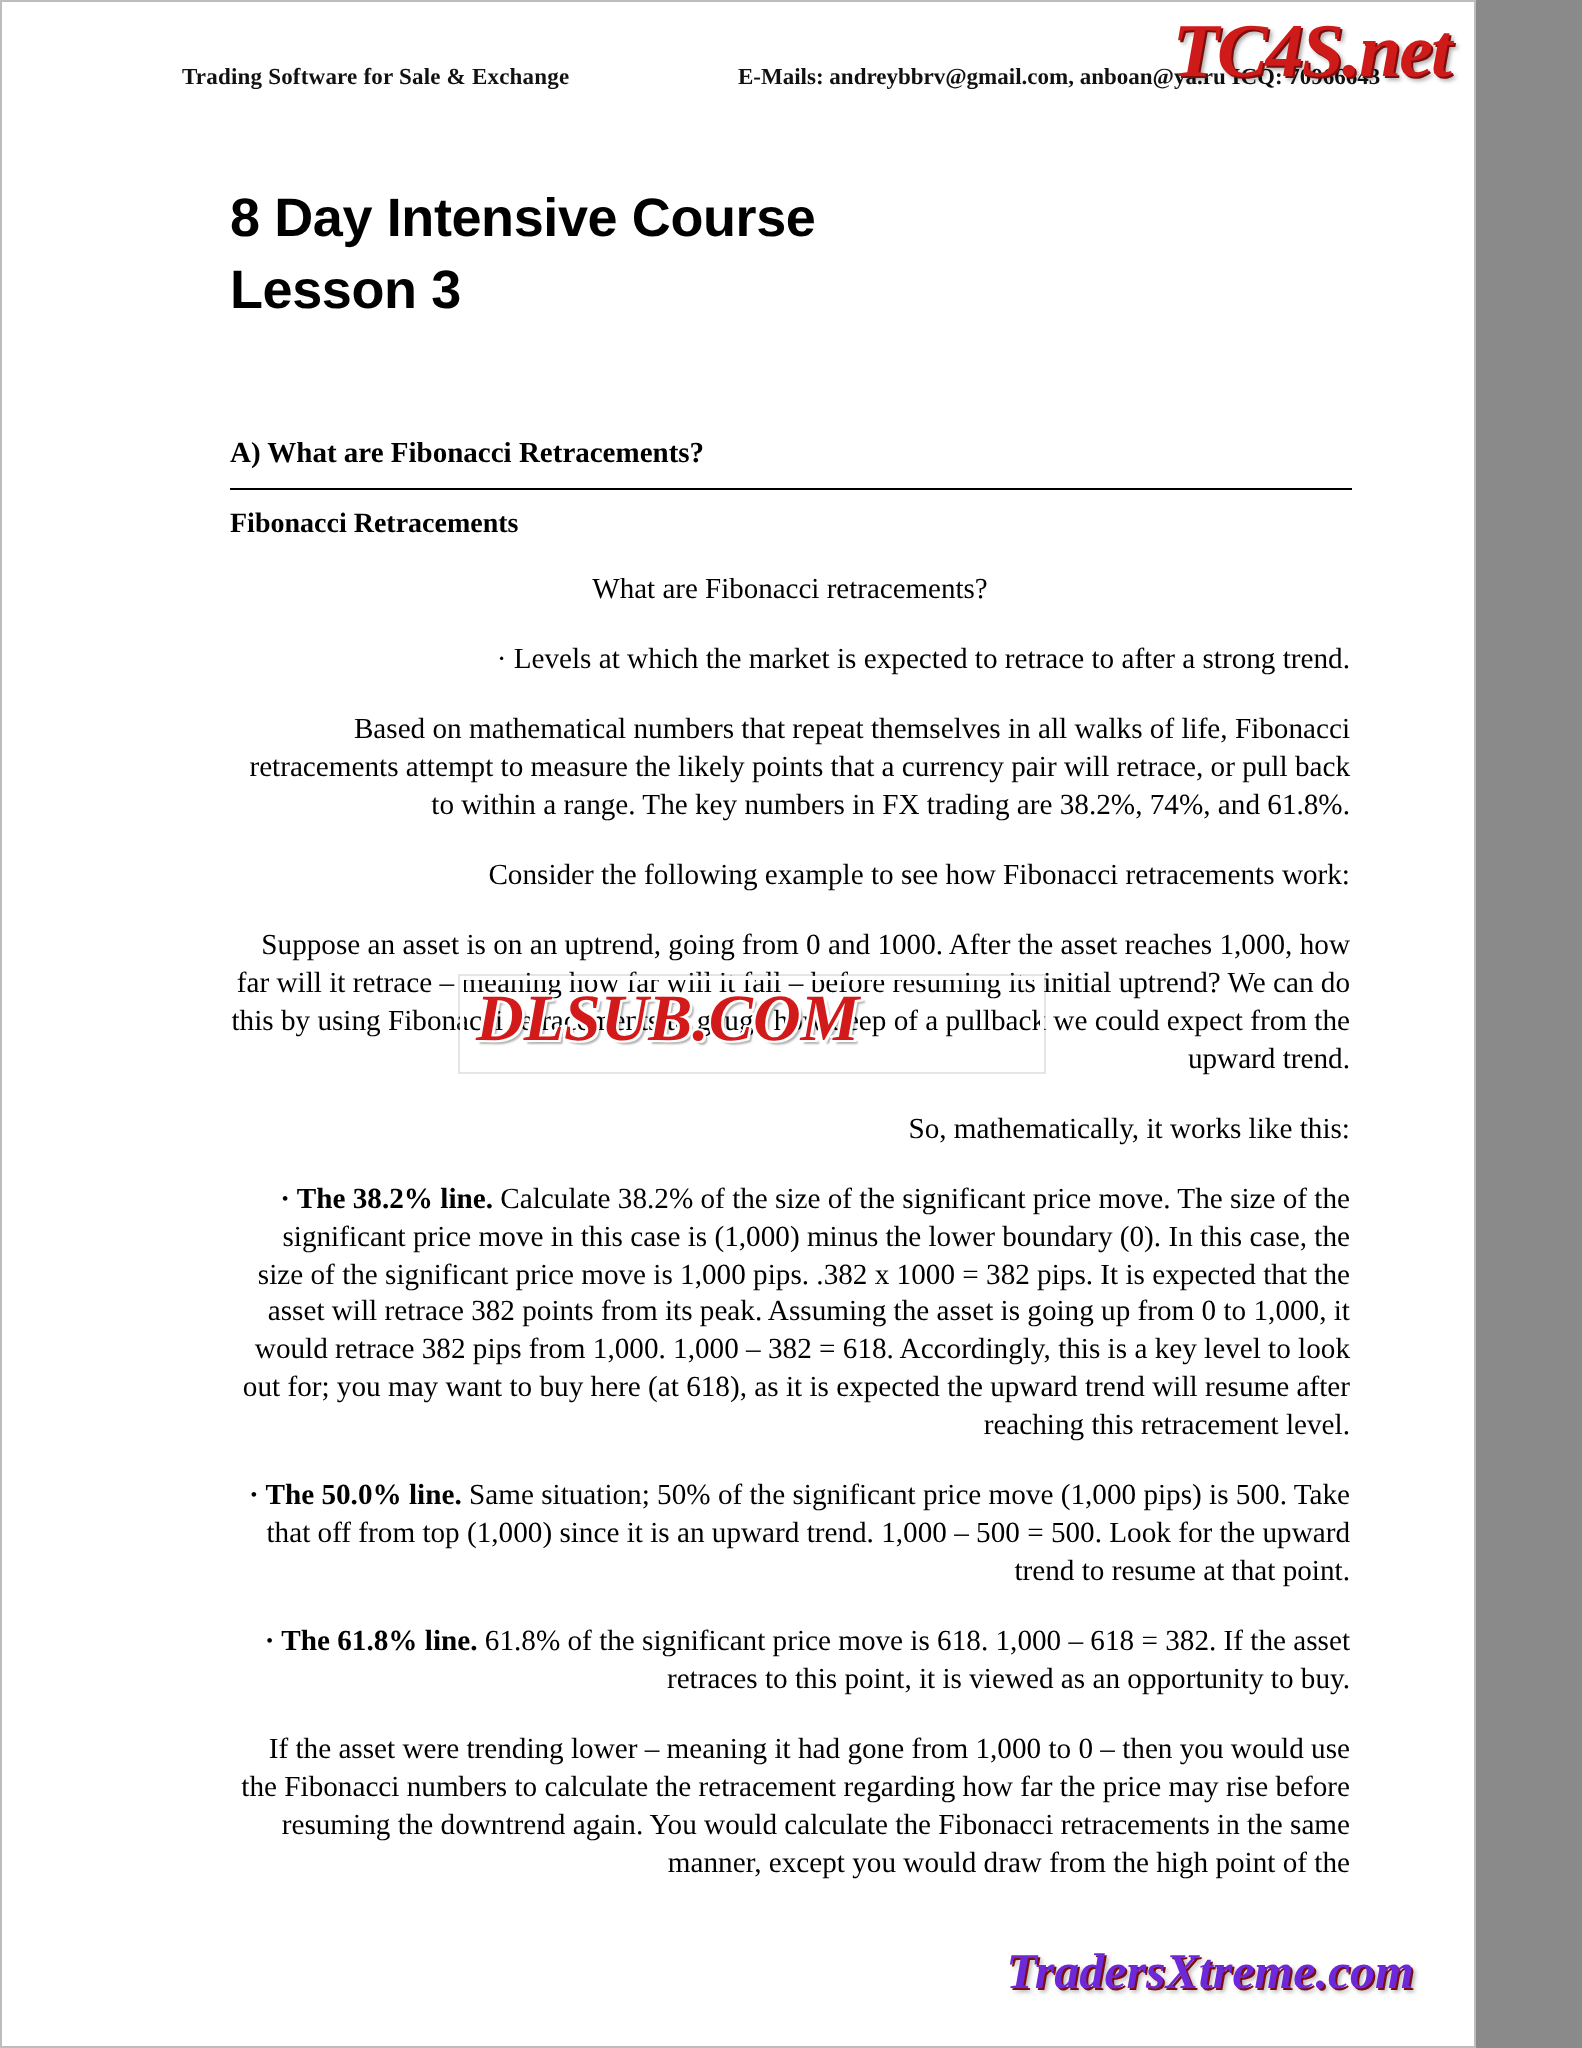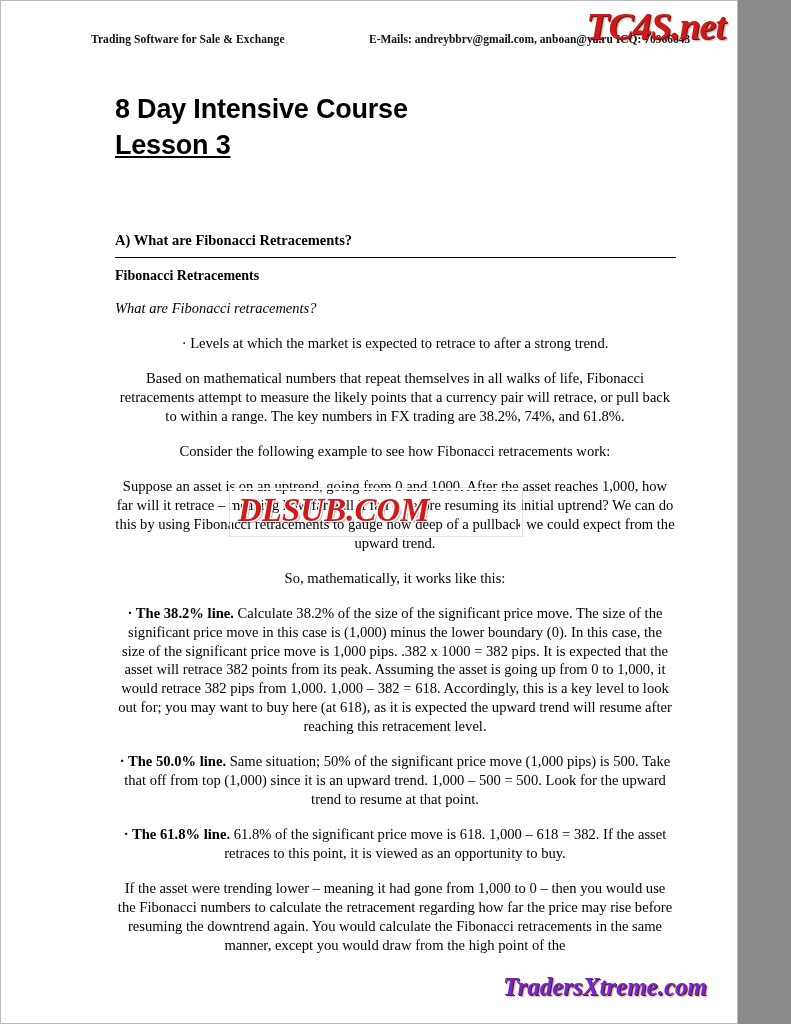--- a/index.html
+++ b/index.html
@@ -75,52 +75,52 @@
   }
 
   .title {
     font-family: "Liberation Sans", sans-serif;
     font-size: 27px;
     font-weight: bold;
     line-height: 1.35;
     margin: 0 0 0 0;
     letter-spacing: -0.2px;
   }
-  .title .line2 { display: block; text-decoration: underline; }
+  .title .line2 { display: block; }
 
   .gap-a { height: 52px; }
 
   .sec-head {
     font-family: "Liberation Serif", serif;
     font-size: 14.5px;
     font-weight: bold;
-    margin: 16px 0 8px 0;
+    margin: 3px 0 8px 0;
   }
   .rule {
     border: 0;
     border-top: 1px solid #000;
     margin: 8px 0 10px 0;
     width: 561px;
   }
   .sub-head {
     font-family: "Liberation Serif", serif;
     font-size: 14px;
     font-weight: bold;
     margin: 0 0 16px 0;
   }
   .ital {
     font-size: 14.5px;
-    font-style: italic;
     margin: 0 0 17px 0;
+    text-align: center;
   }
   p.body {
     font-size: 14.6px;
     line-height: 1.30;
     margin: 0 0 16px 0;
-    text-align: center;
+    text-align: right;
   }
   .b { font-weight: bold; }
 
   
   .dlsub {
     position: absolute;
     left: 229px;
     top: 489px;
     font-family: "Liberation Serif", serif;
     font-size: 33px;

